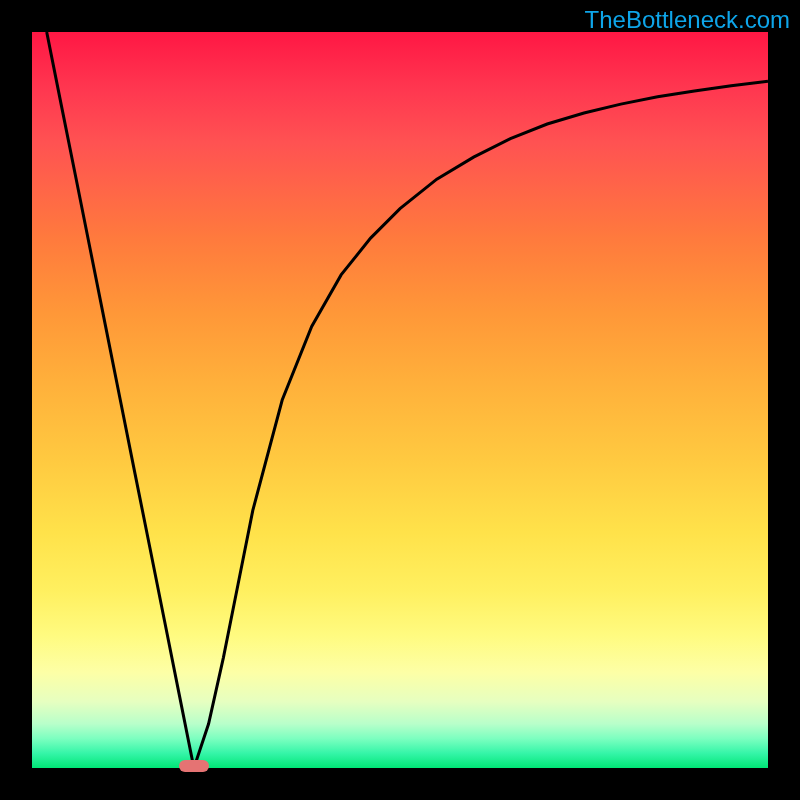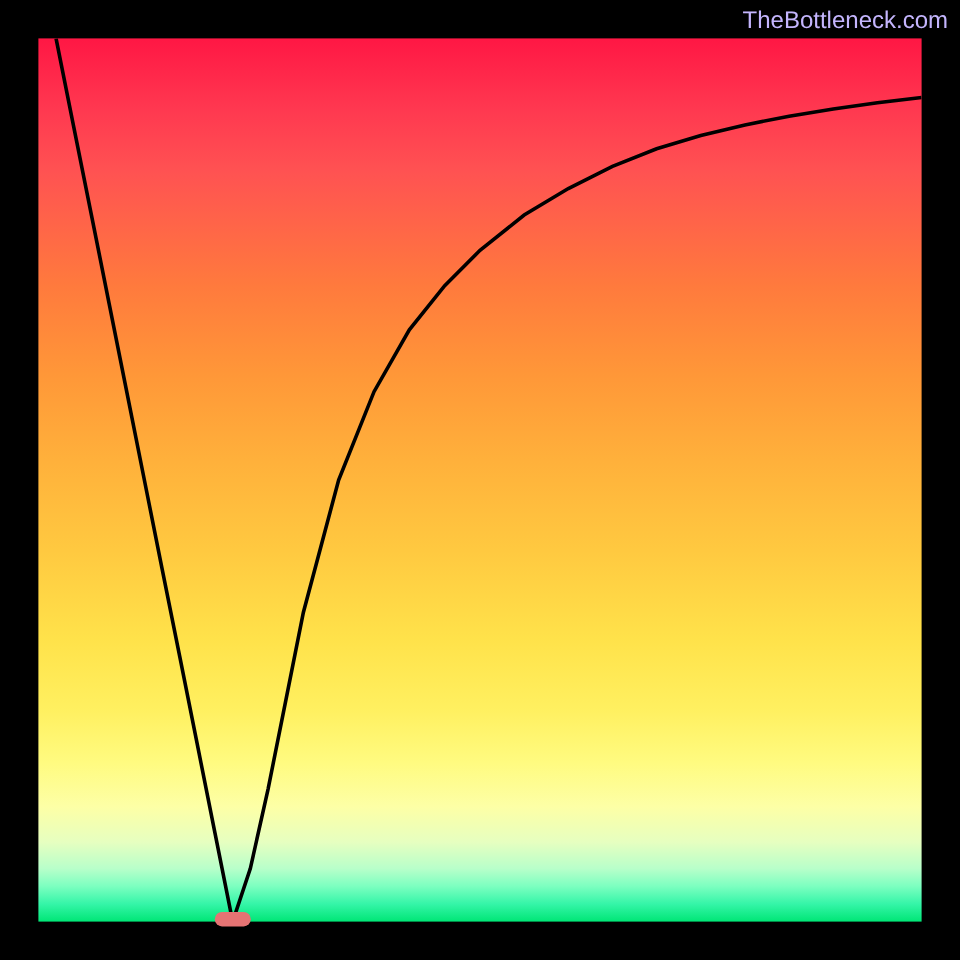--- a/index.html
+++ b/index.html
@@ -26,22 +26,22 @@
       #e6ffc0 91%,
       #b8ffca 94%,
       #7cffc0 96%,
       #35f5a8 98%,
       #00e676 100%);
   }
   .watermark {
     position: absolute;
     top: 6px;
     right: 10px;
-    color: #c4b5fd;
-    font-size: 20px;
+    color: #0ea5e9;
+    font-size: 24px;
     font-weight: 500;
     z-index: 10;
   }
   .curve-svg {
     position: absolute;
     left: 32px;
     top: 32px;
     width: 736px;
     height: 736px;
     z-index: 5;

